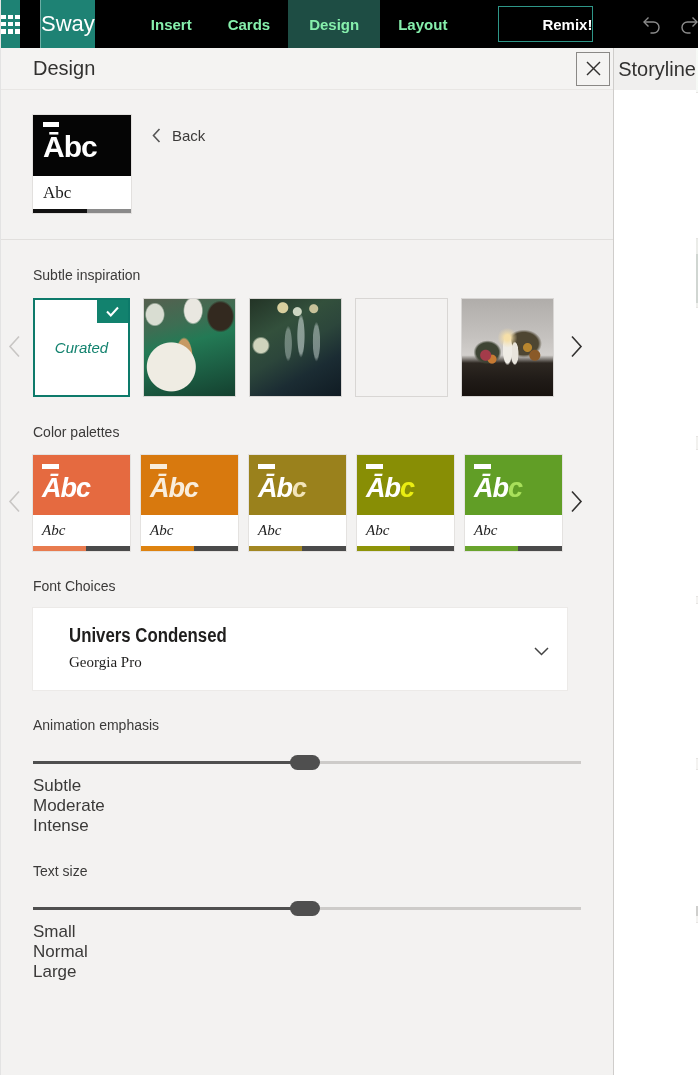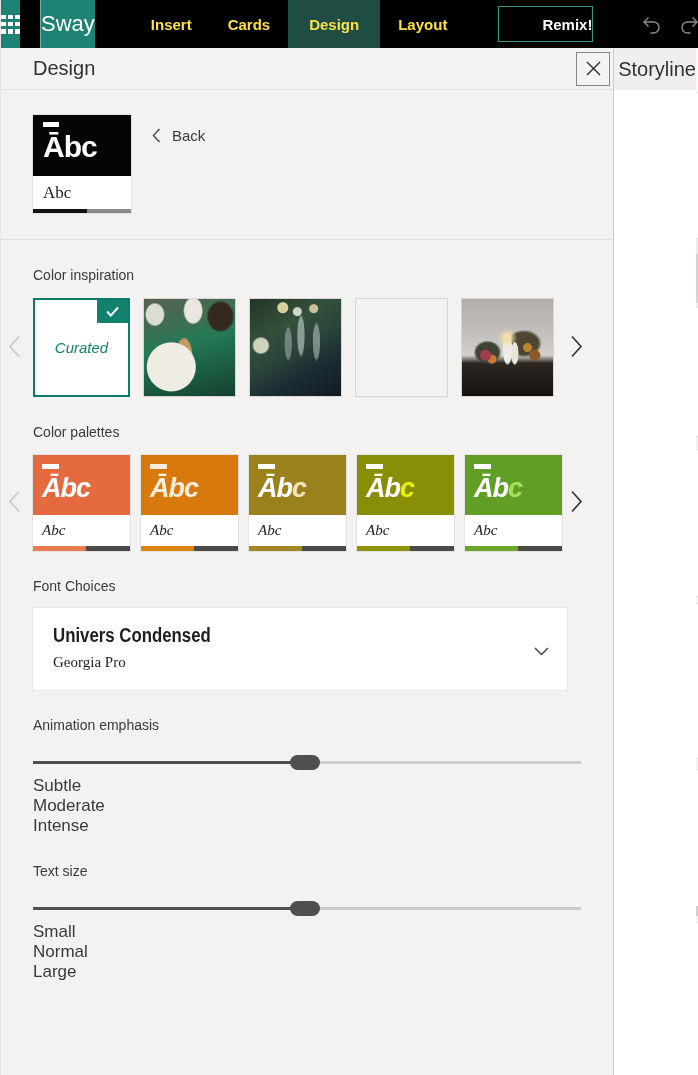--- a/index.html
+++ b/index.html
@@ -8,21 +8,21 @@
   .screen { width:698px; height:1075px; position:relative; border-left:1px solid #e3e3e3; }
 
   
   .topnav { height:48px; background:#000; display:flex; align-items:stretch;gap:20px; }
   .waffle { width:53px; background:var(--teal); display:flex; align-items:center; justify-content:center; cursor:pointer; }
   .waffle-grid { width:19px; height:19px; display:grid; grid-template-columns:repeat(3,1fr); gap:2.5px; }
   .waffle-grid span { background:#fff; }
   .brand { width:93px; background:var(--teal); color:#fff; font-size:22px; font-weight:400;
            display:flex; align-items:center; justify-content:center; border-left:1px solid rgba(255,255,255,.35); cursor:pointer; }
   .nav-menu { display:flex; margin-left:18px; }
-  .nav-item { color:#fde047; font-size:15px; font-weight:600; padding:0 18px; display:flex; align-items:center; cursor:pointer; }
+  .nav-item { color:#86efac; font-size:15px; font-weight:600; padding:0 18px; display:flex; align-items:center; cursor:pointer; }
   .nav-item.active { background:var(--dark-teal); padding:0 21px; }
   .remix-btn { margin:6px 0 6px 13px; width:97px; background:transparent; border:1px solid #2e9688; color:#fff;
                font-family:"Liberation Sans",sans-serif; font-size:15px; font-weight:600; cursor:pointer;padding-left:43px; }
   .history { display:flex; align-items:center; margin-left:27px; gap:17px; }
   .hist-icon { width:22px; height:22px; cursor:pointer; }
   .hist-icon svg { width:22px; height:22px; stroke:#8c8c8c; fill:none; stroke-width:1.4; }
   .nav-spacer { flex:1; }
   .nav-endcap { width:58px; background:#181818; }
 
   
@@ -120,21 +120,21 @@
   .pal-top { height:60px; background:var(--top); padding:9px 0 0 9px; }
   .pal-top .dash { color:var(--text); width:17px; height:4.5px; }
   .pal-heading { font-size:27px; font-weight:700; line-height:1.25; letter-spacing:-1px; color:var(--text); margin-top:3px; }
   .pal-heading .accent { color:var(--accent); }
   .pal-body { height:31px; background:#fff; font-family:"Liberation Serif",serif; font-size:15px; color:#222; padding-left:9px; display:flex; align-items:center; }
   .pal-bar { height:5px; display:flex; }
   .pal-bar .l { width:55%; background:var(--bar); }
   .pal-bar .r { flex:1; background:var(--bar-dark); }
 
   
-  .font-card { position:relative; margin:14px 4px 0 32px; width:534px; height:82px; background:#fff; padding:16px 0 0 20px; cursor:pointer; box-shadow:0 0 0 1px #eceae8; }
+  .font-card { position:relative; margin:14px 4px 0 32px; width:534px; height:82px; background:#fff; padding:16px 0 0 36px; cursor:pointer; box-shadow:0 0 0 1px #eceae8; }
   .font-primary { display:inline-block; font-size:20px; font-weight:700; color:#1f1e1d; transform:scaleX(.84); transform-origin:left; letter-spacing:0; }
   .font-secondary { font-family:"Liberation Serif",serif; font-size:15px; color:#1f1e1d; margin-top:7px; }
   .font-dd { position:absolute; right:18px; top:34px; }
   .font-dd svg { width:15px; height:9px; stroke:#444; fill:none; stroke-width:1.5; }
 
   
   .slider { position:relative; margin:21px 32px 0 32px; height:16px; cursor:pointer; }
   .slider-track { position:absolute; top:6.5px; left:0; right:0; height:3px; background:#cdcbc9; }
   .slider-fill { position:absolute; top:6.5px; left:0; height:3px; background:#4f4f4f; }
   .slider-handle { position:absolute; top:0.5px; width:30px; height:15px; border-radius:7.5px; background:#4f4f4f; }
@@ -226,21 +226,21 @@
           <button class="back-btn">
             <svg viewBox="0 0 9 15">
                 <polyline points="7.5,1 1.5,7.5 7.5,14" fill="none"></polyline>
               </svg>
             <span class="back-label">Back</span>
           </button>
         </div>
 
         <hr class="divider">
 
-        <div class="section-label">Color inspiration</div>
+        <div class="section-label">Subtle inspiration</div>
         <div class="carousel">
           <button class="car-arrow car-prev">
             <svg viewBox="0 0 13 24">
                 <polyline points="11,2 2,12 11,22" fill="none"></polyline>
               </svg>
           </button>
           <div class="car-track insp-track">
             <div class="curated-tile">
               <span class="curated-label">Curated</span>
               <span class="check-badge">

